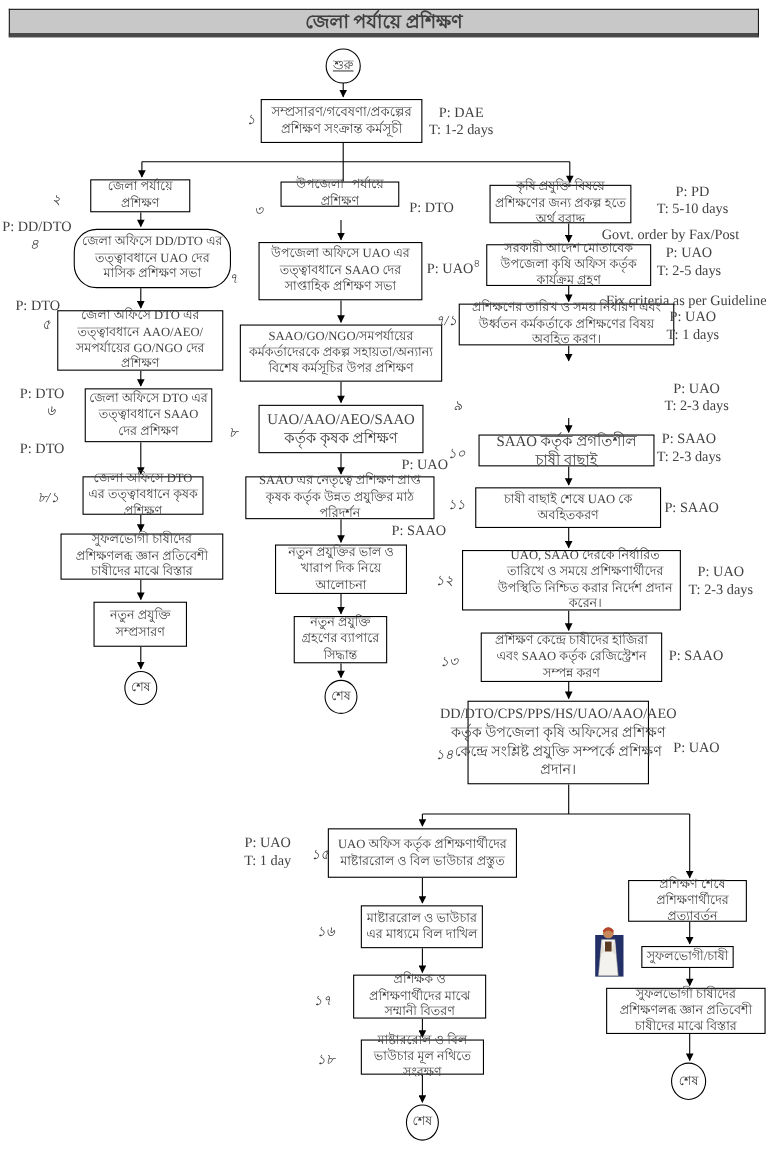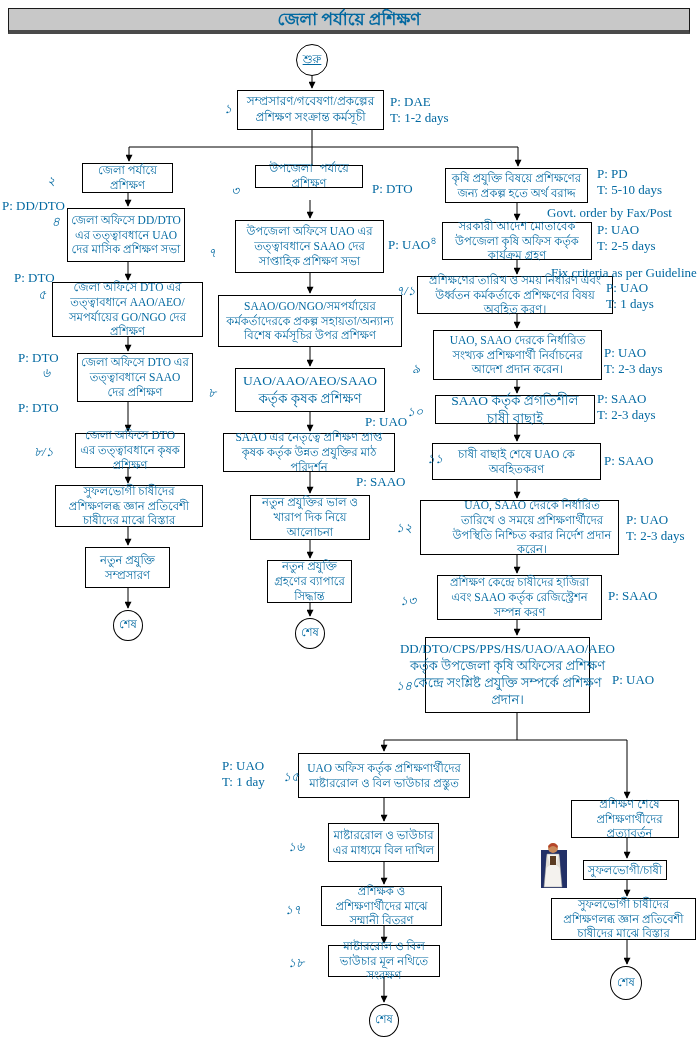--- a/index.html
+++ b/index.html
@@ -1,30 +1,30 @@
 <!DOCTYPE html>
 <html><head>
 <meta charset="utf-8">
 <style>
   html,body{margin:0;padding:0;background:#fff;}
   .page{position:relative;width:700px;height:1063px;background:#fff;overflow:hidden;
-        font-family:"Liberation Serif","DejaVu Serif",serif;color:#0369a1;}
+        font-family:"Liberation Serif","DejaVu Serif",serif;color:#404040;}
   .hdr{position:absolute;left:8px;top:8px;width:682px;height:26px;background:#c8c8c8;
        border:1px solid #1a1a1a;border-bottom:4px solid #4a4a4a;box-sizing:border-box;
        display:flex;align-items:center;justify-content:center;
        font-size:17px;font-weight:bold;}
   .node{position:absolute;background:#fff;border:1px solid #000;box-sizing:border-box;
         display:flex;align-items:center;justify-content:center;text-align:center;
         font-size:11.5px;line-height:1.3;padding:2px 3px;}
   .node.lg{font-size:13.5px;}
   .term{position:absolute;background:#fff;border:1px solid #000;border-radius:50%;
         box-sizing:border-box;display:flex;align-items:center;justify-content:center;
         font-size:11.5px;}
   .plabel{position:absolute;font-size:13px;line-height:1.2;white-space:nowrap;}
-  .plabel .ln{display:block;}
+  .plabel .ln{display:block;text-align:center;}
   .plabel.ralign{text-align:right;}
   .plabel sup{font-size:10px;}
   .stepnum{position:absolute;font-size:12.5px;font-style:italic;white-space:nowrap;}
   .ann{position:absolute;font-size:13px;white-space:nowrap;}
   svg.wires{position:absolute;left:0;top:0;pointer-events:none;}
   .clipart{position:absolute;}
 </style>
 </head>
 <body>
 
@@ -103,21 +103,21 @@
 
   <div class="node" style="left:237px;top:90px;width:147px;height:40px;font-size:12px;">
       <span>সম্প্রসারণ/গবেষণা/প্রকল্পের প্রশিক্ষণ সংক্রান্ত কর্মসূচী</span>
     </div>
   <div class="node" style="left:82px;top:163px;width:91px;height:30px;">
       <span>জেলা পর্যায়ে প্রশিক্ষণ</span>
     </div>
   <div class="node" style="left:255px;top:165px;width:108px;height:23px;font-family:Liberation Mono, monospace;">
       <span>উপজেলা পর্যায়ে প্রশিক্ষণ</span>
     </div>
-  <div class="node" style="left:67px;top:208px;width:118px;height:54px;">
+  <div class="node" style="left:67px;top:208px;width:143px;height:54px;border-radius:21px;">
       <span>জেলা অফিসে DD/DTO এর তত্ত্বাবধানে UAO দের মাসিক প্রশিক্ষণ সভা</span>
     </div>
   <div class="node" style="left:52px;top:282px;width:151px;height:55px;">
       <span>জেলা অফিসে DTO এর তত্ত্বাবধানে AAO/AEO/সমপর্যায়ের GO/NGO দের প্রশিক্ষণ</span>
     </div>
   <div class="node" style="left:77px;top:353px;width:116px;height:49px;">
       <span>জেলা অফিসে DTO এর তত্ত্বাবধানে SAAO দের প্রশিক্ষণ</span>
     </div>
   <div class="node" style="left:75px;top:433px;width:110px;height:35px;">
       <span>জেলা অফিসে DTO এর তত্ত্বাবধানে কৃষক প্রশিক্ষণ</span>
@@ -141,31 +141,28 @@
   <div class="node lg" style="left:235px;top:368px;width:150px;height:44px;">
       <span>UAO/AAO/AEO/SAAO কর্তৃক কৃষক প্রশিক্ষণ</span>
     </div>
   <div class="node" style="left:250px;top:495px;width:120px;height:45px;">
       <span>নতুন প্রযুক্তির ভাল ও খারাপ দিক নিয়ে আলোচনা</span>
     </div>
   <div class="node" style="left:267px;top:560px;width:85px;height:43px;">
       <span>নতুন প্রযুক্তি গ্রহণের ব্যাপারে সিদ্ধান্ত</span>
     </div>
 
-  <div class="node" style="left:445px;top:168px;width:143px;height:35px;">
+  <div class="node" style="left:445px;top:168px;width:129px;height:35px;">
       <span>কৃষি প্রযুক্তি বিষয়ে প্রশিক্ষণের জন্য প্রকল্প হতে অর্থ বরাদ্দ</span>
     </div>
   <div class="node" style="left:442px;top:222px;width:150px;height:38px;">
       <span>সরকারী আদেশ মোতাবেক উপজেলা কৃষি অফিস কর্তৃক কার্যক্রম গ্রহণ</span>
     </div>
   <div class="node" style="left:417px;top:276px;width:196px;height:38px;">
       <span>প্রশিক্ষণের তারিখ ও সময় নির্ধারণ এবং উর্ধ্বতন কর্মকর্তাকে প্রশিক্ষণের বিষয় অবহিত করণ।</span>
-    </div>
-  <div class="node" style="left:433px;top:330px;width:169px;height:50px;">
-      <span>UAO, SAAO দেরকে নির্ধারিত সংখ্যক প্রশিক্ষণার্থী নির্বাচনের আদেশ প্রদান করেন।</span>
     </div>
   <div class="node lg" style="left:435px;top:395px;width:160px;height:29px;">
       <span>SAAO কর্তৃক প্রগতিশীল চাষী বাছাই</span>
     </div>
   <div class="node" style="left:432px;top:443px;width:169px;height:37px;">
       <span>চাষী বাছাই শেষে UAO কে অবহিতকরণ</span>
     </div>
   <div class="node" style="left:420px;top:500px;width:199px;height:55px;padding-left:28px;">
       <span>UAO, SAAO দেরকে নির্ধারিত তারিখে ও সময়ে প্রশিক্ষণার্থীদের উপস্থিতি নিশ্চিত করার নির্দেশ প্রদান করেন।</span>
     </div>
@@ -203,21 +200,21 @@
   <div class="stepnum" style="left:47px;top:172px;">২</div>
   <div class="stepnum" style="left:231px;top:182px;">৩</div>
   <div class="stepnum" style="left:38px;top:286px;">৫</div>
   <div class="stepnum" style="left:42px;top:364px;">৬</div>
   <div class="stepnum" style="left:34px;top:443px;">৮/১</div>
   <div class="stepnum" style="left:208px;top:244px;">৭</div>
   <div class="stepnum" style="left:208px;top:384px;">৮</div>
   <div class="stepnum" style="left:396px;top:282px;">৭/১</div>
   <div class="stepnum" style="left:412px;top:360px;">৯</div>
   <div class="stepnum" style="left:407px;top:403px;">১০</div>
-  <div class="stepnum" style="left:407px;top:450px;margin-left:20px;">১১</div>
+  <div class="stepnum" style="left:407px;top:450px;">১১</div>
   <div class="stepnum" style="left:396px;top:519px;">১২</div>
   <div class="stepnum" style="left:400px;top:592px;">১৩</div>
   <div class="stepnum" style="left:396px;top:677px;">১৪</div>
   <div class="stepnum" style="left:283px;top:768px;text-align:right;">১৫</div>
   <div class="stepnum" style="left:288px;top:838px;">১৬</div>
   <div class="stepnum" style="left:285px;top:901px;">১৭</div>
   <div class="stepnum" style="left:288px;top:954px;">১৮</div>
 
   <div class="plabel" style="left:390px;top:94px;">
       <span class="ln">P: DAE</span>

